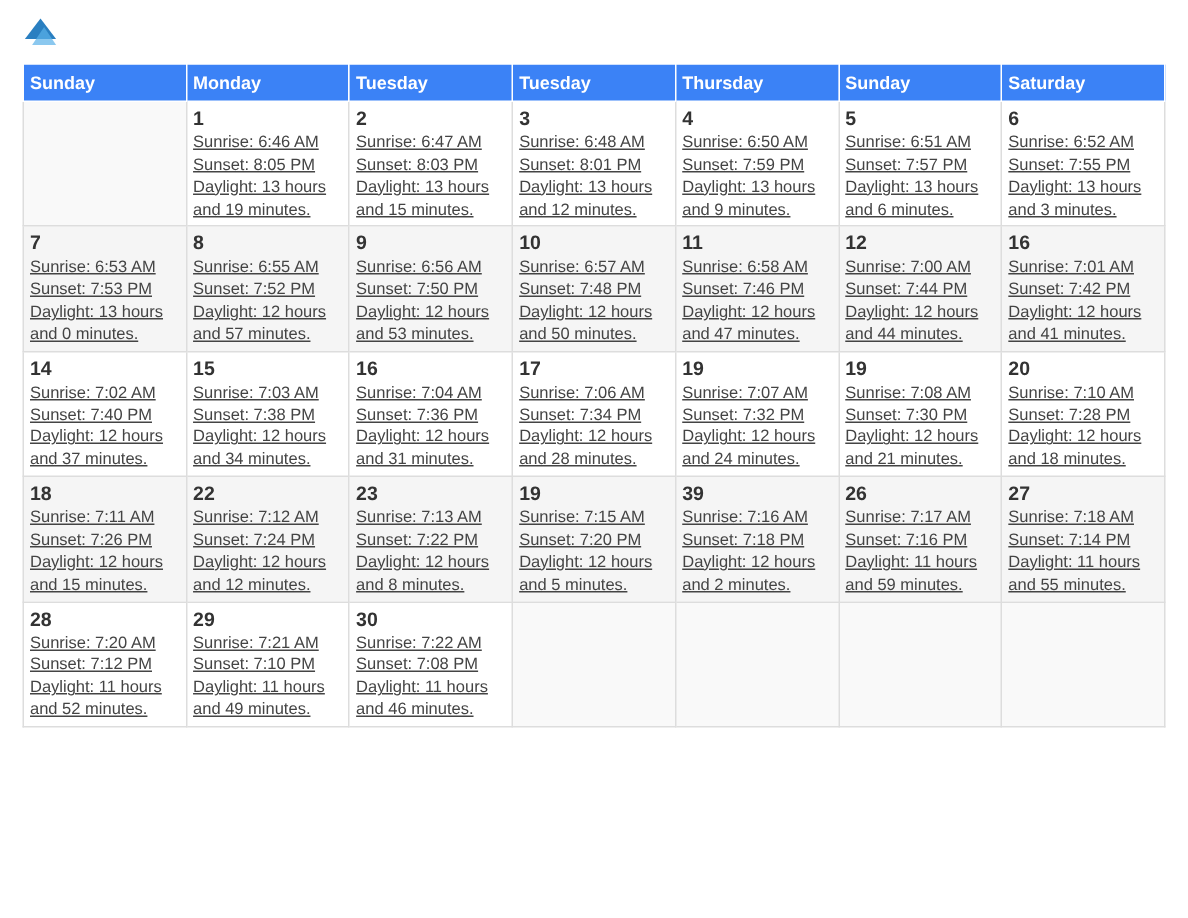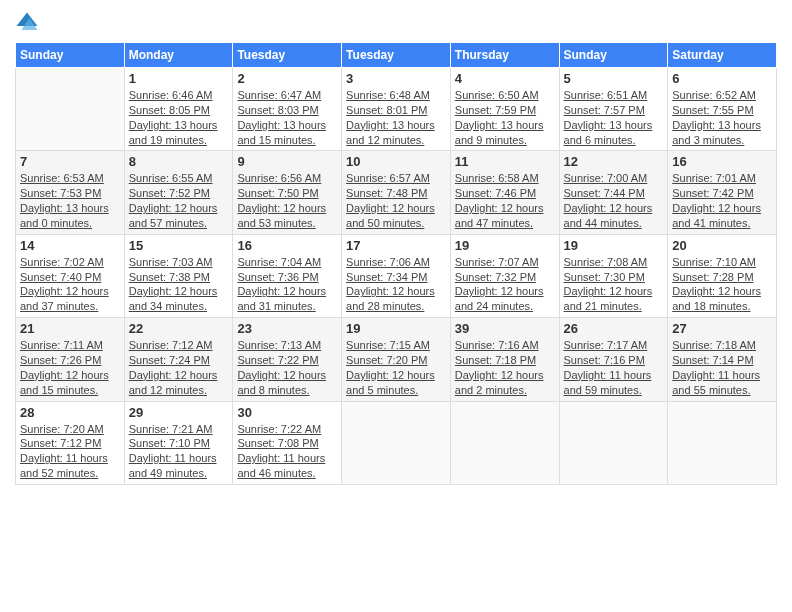--- a/index.html
+++ b/index.html
@@ -212,21 +212,21 @@
             <span class="day-number">19</span>
             <div class="day-info">Sunrise: 7:08 AM<br>Sunset: 7:30 PM<br>Daylight: 12 hours and 21 minutes.</div>
           </td>
           <td>
             <span class="day-number">20</span>
             <div class="day-info">Sunrise: 7:10 AM<br>Sunset: 7:28 PM<br>Daylight: 12 hours and 18 minutes.</div>
           </td>
         </tr>
         <tr>
           <td>
-            <span class="day-number">21</span>
+            <span class="day-number">18</span>
             <div class="day-info">Sunrise: 7:11 AM<br>Sunset: 7:26 PM<br>Daylight: 12 hours and 15 minutes.</div>
           </td>
           <td>
             <span class="day-number">22</span>
             <div class="day-info">Sunrise: 7:12 AM<br>Sunset: 7:24 PM<br>Daylight: 12 hours and 12 minutes.</div>
           </td>
           <td>
             <span class="day-number">23</span>
             <div class="day-info">Sunrise: 7:13 AM<br>Sunset: 7:22 PM<br>Daylight: 12 hours and 8 minutes.</div>
           </td>

